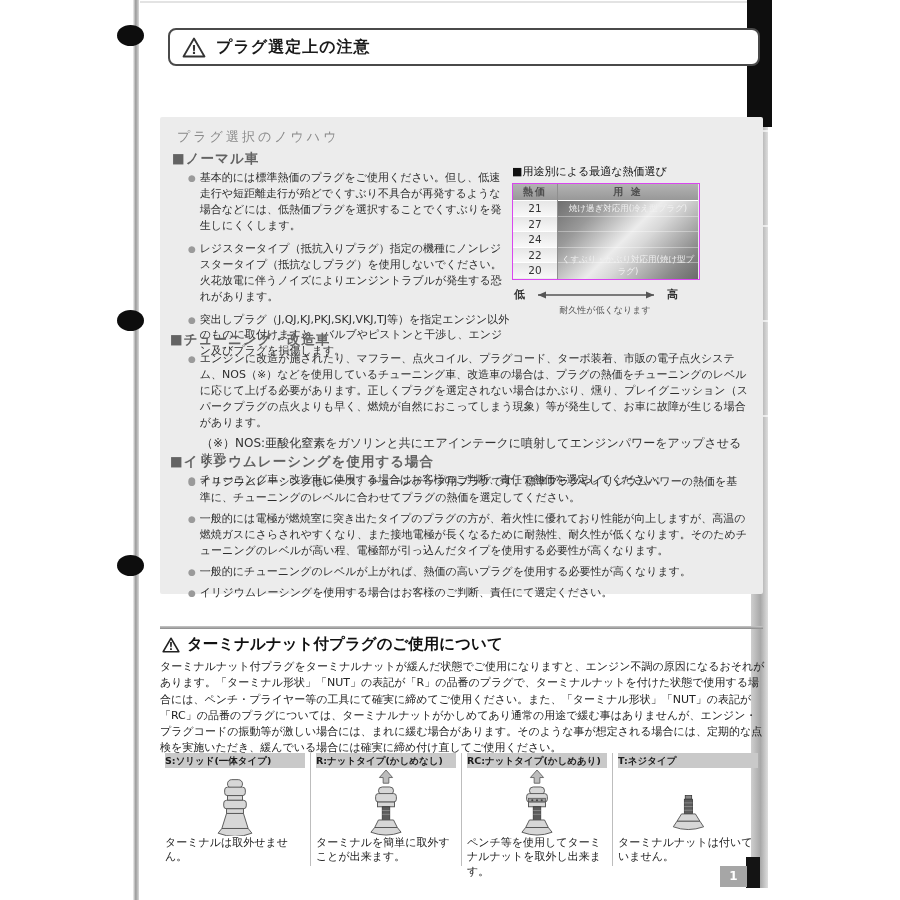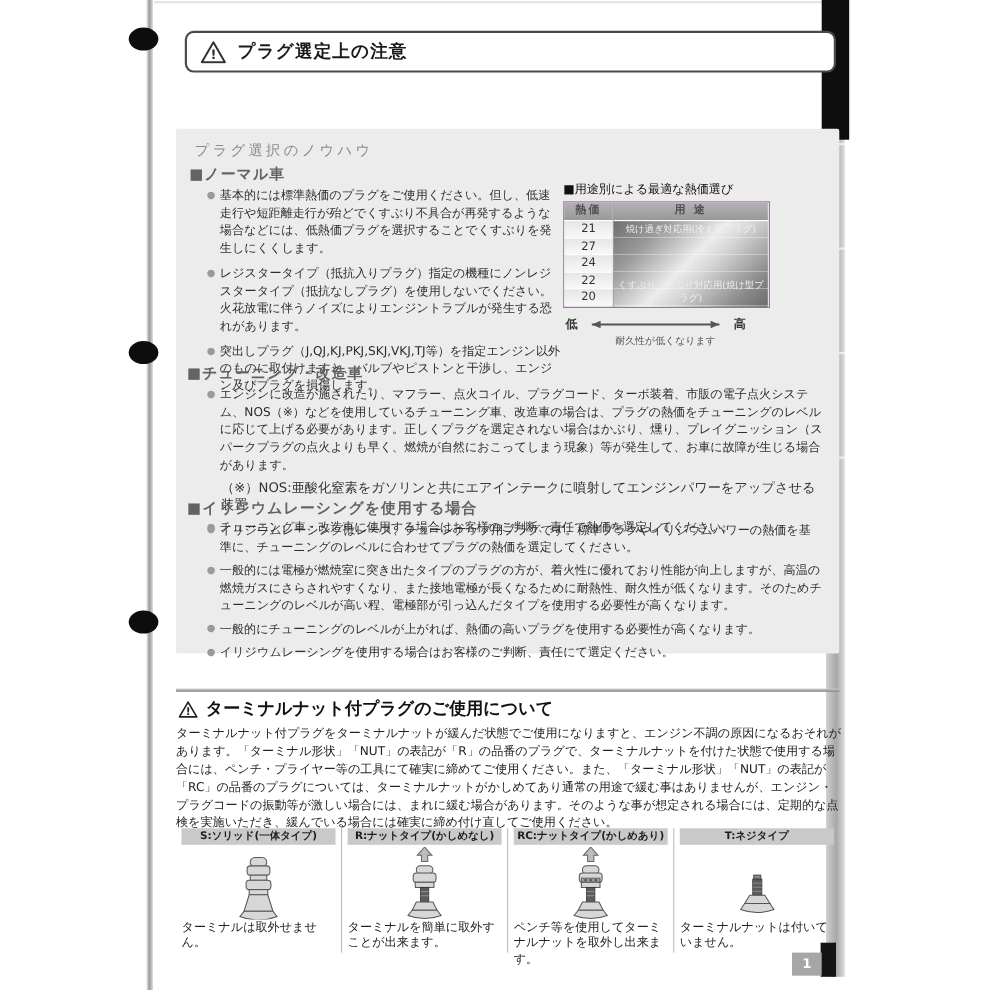--- a/index.html
+++ b/index.html
@@ -64,21 +64,21 @@
   .divider{position:absolute;left:160px;top:626px;width:603px;height:3px;
            background:linear-gradient(to bottom,#c9c9c9,#8a8a8a);}
   .term-title{position:absolute;left:162px;top:634px;display:flex;align-items:center;gap:7px;}
   .term-title .ttl{font-size:15.5px;font-weight:bold;color:#111;}
   .term-body{position:absolute;left:160px;top:659px;width:606px;font-size:11px;color:#222;line-height:1.48;}
 
   .panels{position:absolute;left:160px;top:753px;width:603px;height:113px;display:flex;}
   .panel{flex:1 1 0;position:relative;padding:0 5px;box-sizing:border-box;}
   .panel + .panel{border-left:1px solid #bdbdbd;}
   .panel-title{height:15px;background:#c9c9c9;font-size:9.5px;font-weight:bold;color:#1d1d1d;
-               text-align:center;line-height:15px;white-space:nowrap;overflow:hidden;}
+               line-height:15px;white-space:nowrap;overflow:hidden;}
   .panel-fig{height:68px;display:flex;align-items:flex-end;justify-content:center;}
   .panel-caption{font-size:11px;color:#222;line-height:1.3;}
 
   .wicon svg{display:block;}
 </style>
 </head>
 <body>
 
 <div id="canvas">
 

